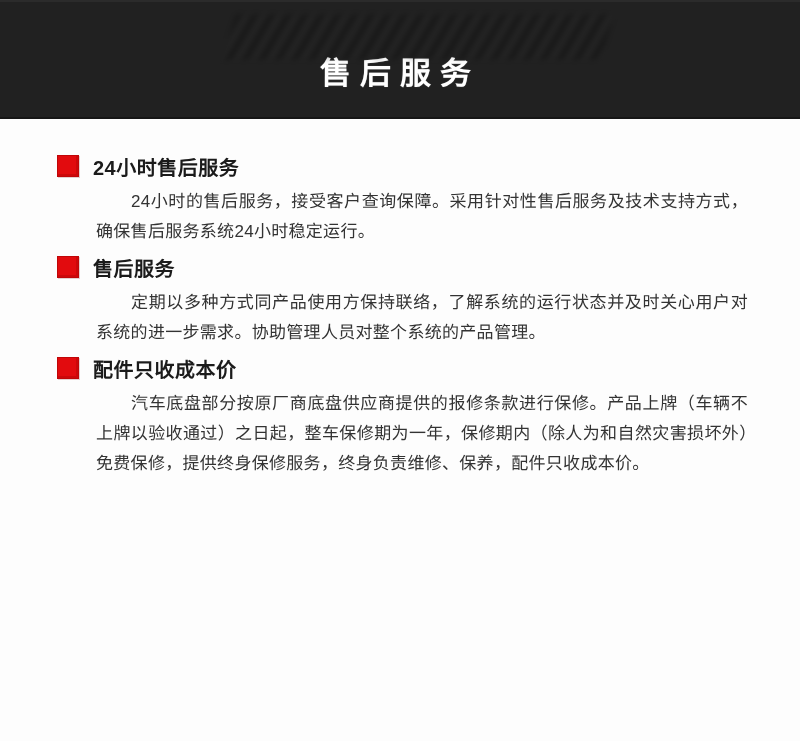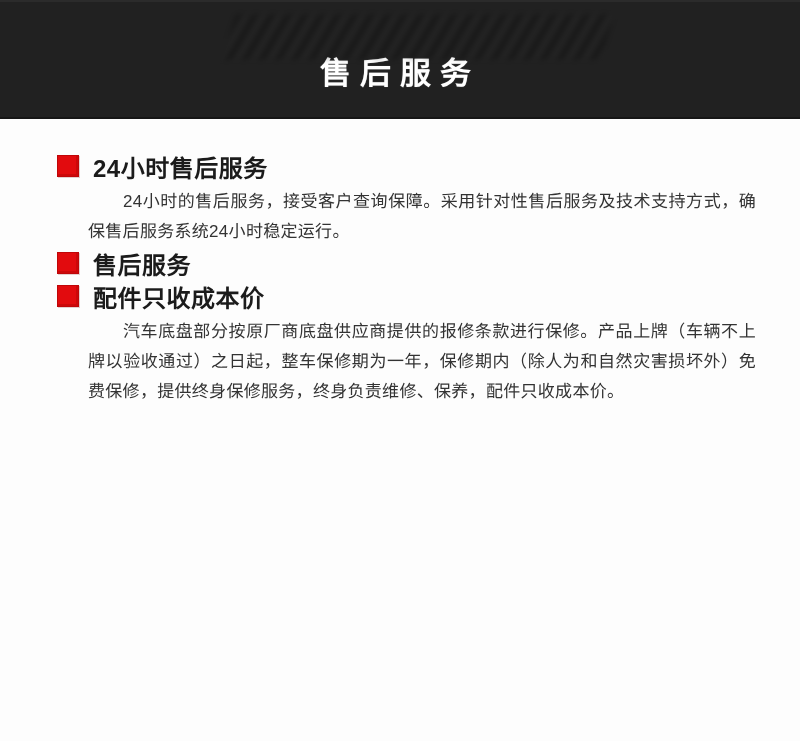--- a/index.html
+++ b/index.html
@@ -63,28 +63,28 @@
     width: 22px;
     height: 22px;
     background: #e20b0e;
     border: 1px solid #c00608;
     box-sizing: border-box;
     box-shadow: inset -2px -2px 0 rgba(140,0,0,.25), 1px 1px 0 rgba(180,120,120,.35);
     flex: 0 0 auto;
   }
   .sec-heading {
     margin: 0;
-    font-size: 24px;
+    font-size: 20px;
     font-weight: 700;
     color: #1b1b1b;
     letter-spacing: .5px;
     white-space: nowrap;
   }
   .para {
-    margin: 0;
+    margin: 8px;
     font-size: 17px;
     line-height: 30px;
     color: #333333;
     letter-spacing: .3px;
     text-align: justify;
     text-indent: 35px;
   }
 </style>
 </head>
 <body>
@@ -103,20 +103,21 @@
       <h2 class="sec-heading">24小时售后服务</h2>
     </div>
   <p class="para">24小时的售后服务，接受客户查询保障。采用针对性售后服务及技术支持方式，确保售后服务系统24小时稳定运行。</p>
       </section>
 
   <section class="section">
     <div class="sec-head-row">
       <span class="red-square"></span>
       <h2 class="sec-heading">售后服务</h2>
     </div>
+  <p class="para">定期以多种方式同产品使用方保持联络，了解系统的运行状态并及时关心用户对系统的进一步需求。协助管理人员对整个系统的产品管理。</p>
       </section>
 
   <section class="section">
     <div class="sec-head-row">
       <span class="red-square"></span>
       <h2 class="sec-heading">配件只收成本价</h2>
     </div>
       </section>
 
   <section class="section">

